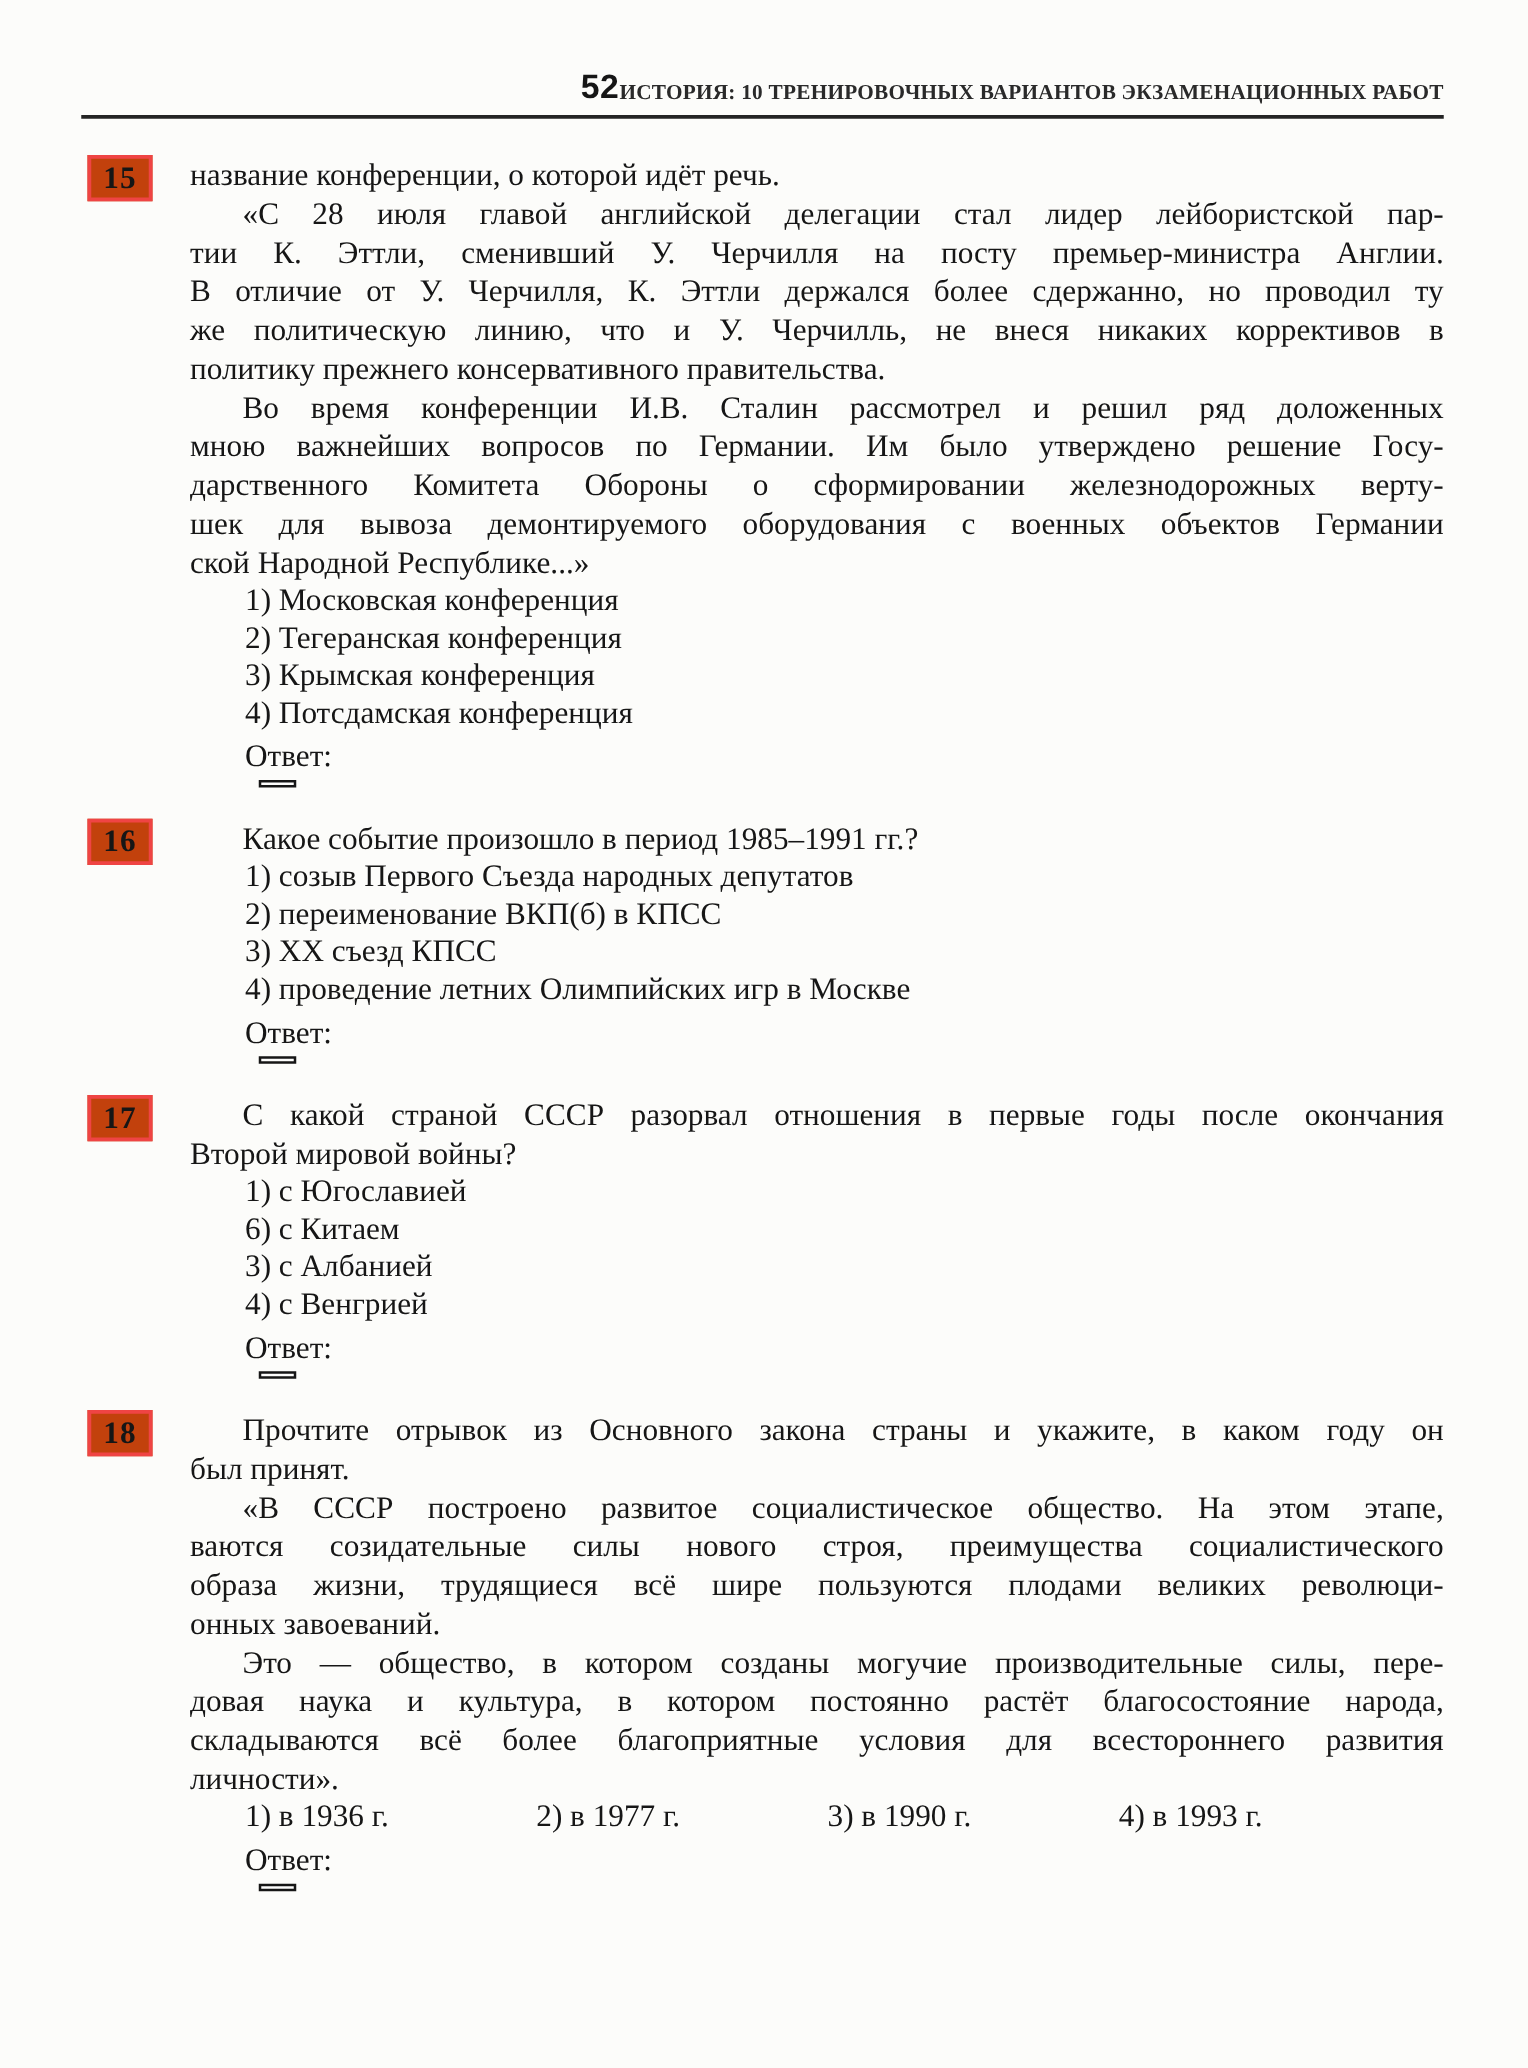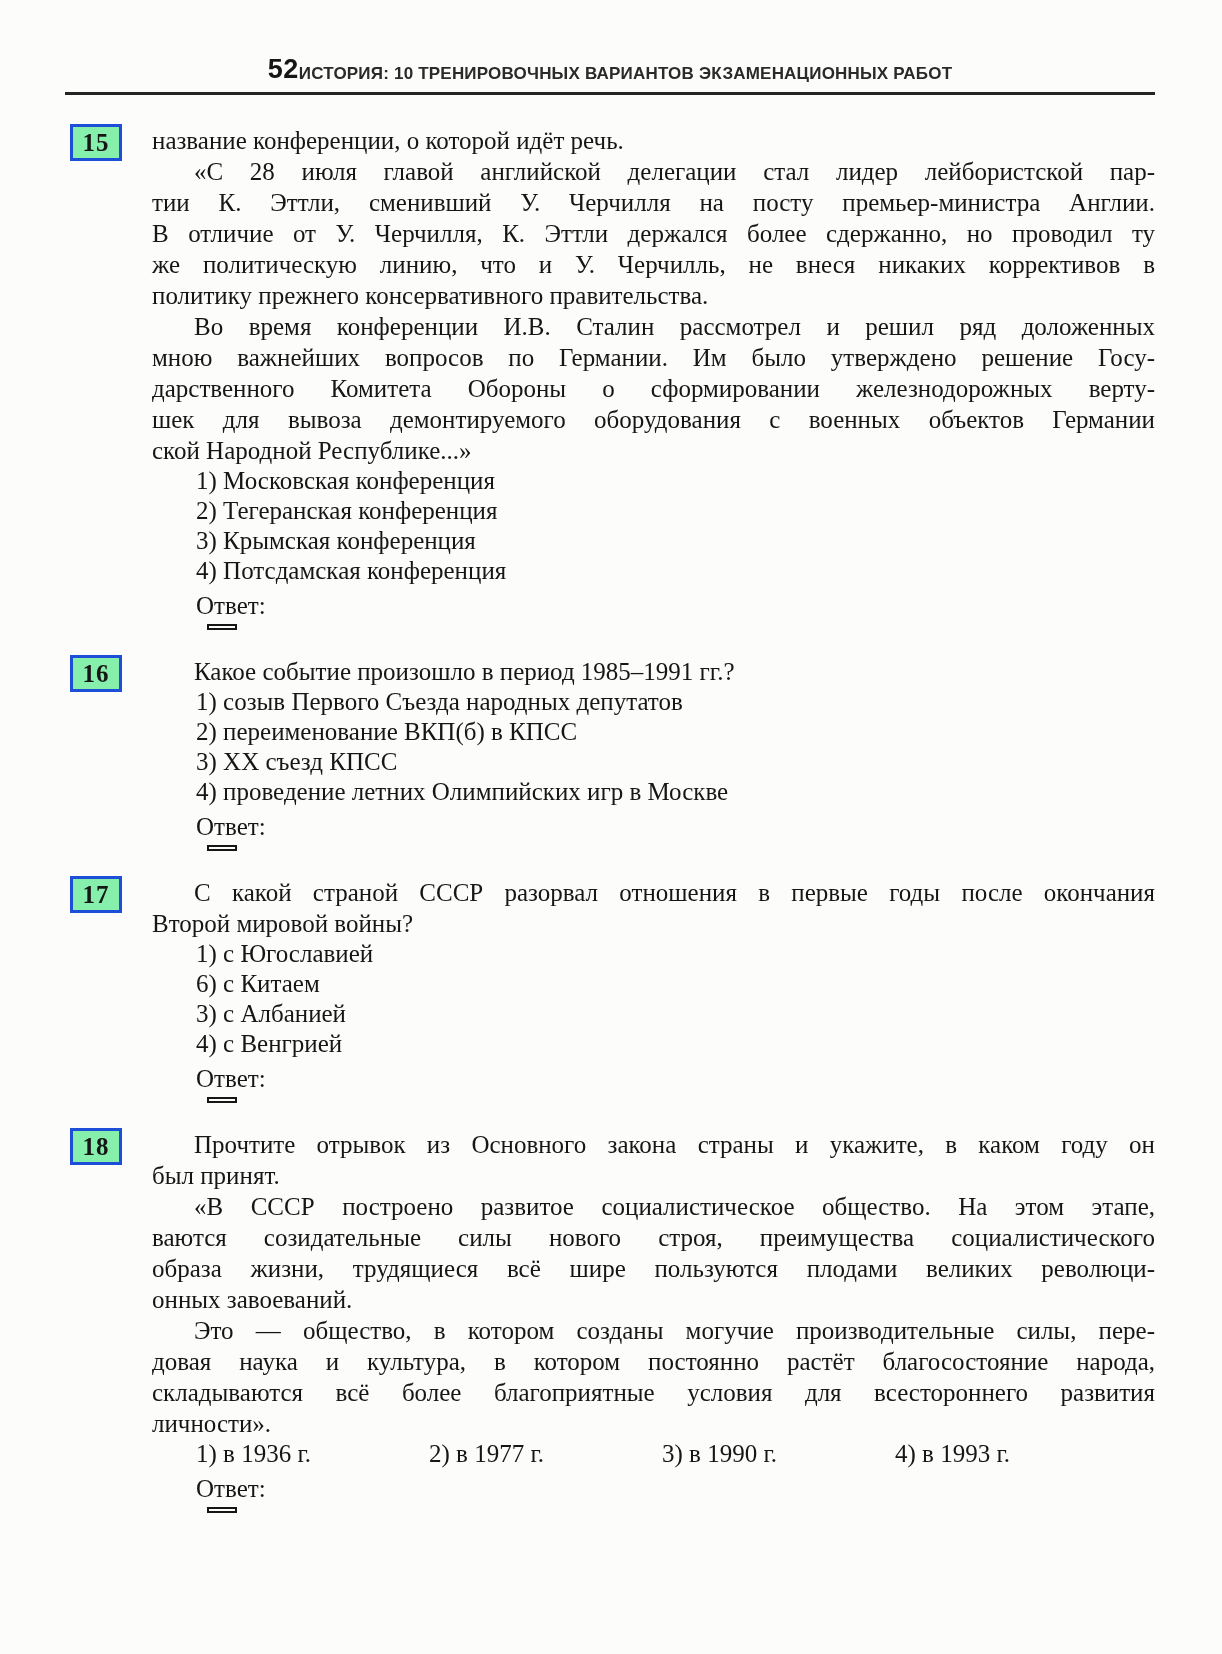--- a/index.html
+++ b/index.html
@@ -17,54 +17,55 @@
     font-family: "Liberation Serif", "DejaVu Serif", serif;
     font-size: 25px;
     line-height: 31px;
     box-sizing: border-box;
     padding: 56px 67px 40px 65px;
     overflow: hidden;
   }
   
   .running-head {
     display: flex;
-    justify-content: center;
+    justify-content: flex-end;
     align-items: flex-end;
     border-bottom: 3px solid #242424;
     padding-bottom: 9px;
     font-family: "Liberation Sans", "DejaVu Sans", sans-serif;
     font-weight: bold;
   }
   .page-num {
     font-size: 27px;
     line-height: 27px;
     letter-spacing: 0.5px;
   }
   .running-title {
     font-size: 17px;
     line-height: 19px;
     letter-spacing: 0.2px;
     color: #2a2a2a;
+    font-family: Liberation Serif, serif;
   }
   
   .questions { margin-top: 30px; }
   .question {
     position: relative;
     margin-left: 87px;   
     margin-right: 0;
   }
   .question + .question { margin-top: 26px; }
   .qnum-box {
     position: absolute;
     left: -82px;
     top: -1px;
     width: 46px;
     height: 31px;
-    border: 3px solid #1d4ed8;
-    background: #86efac;
+    border: 3px solid #ef4444;
+    background: #c2410c;
     display: flex;
     align-items: center;
     justify-content: center;
   }
   .qnum {
     font-weight: bold;
     font-size: 25px;
     letter-spacing: 1px;
   }
   

